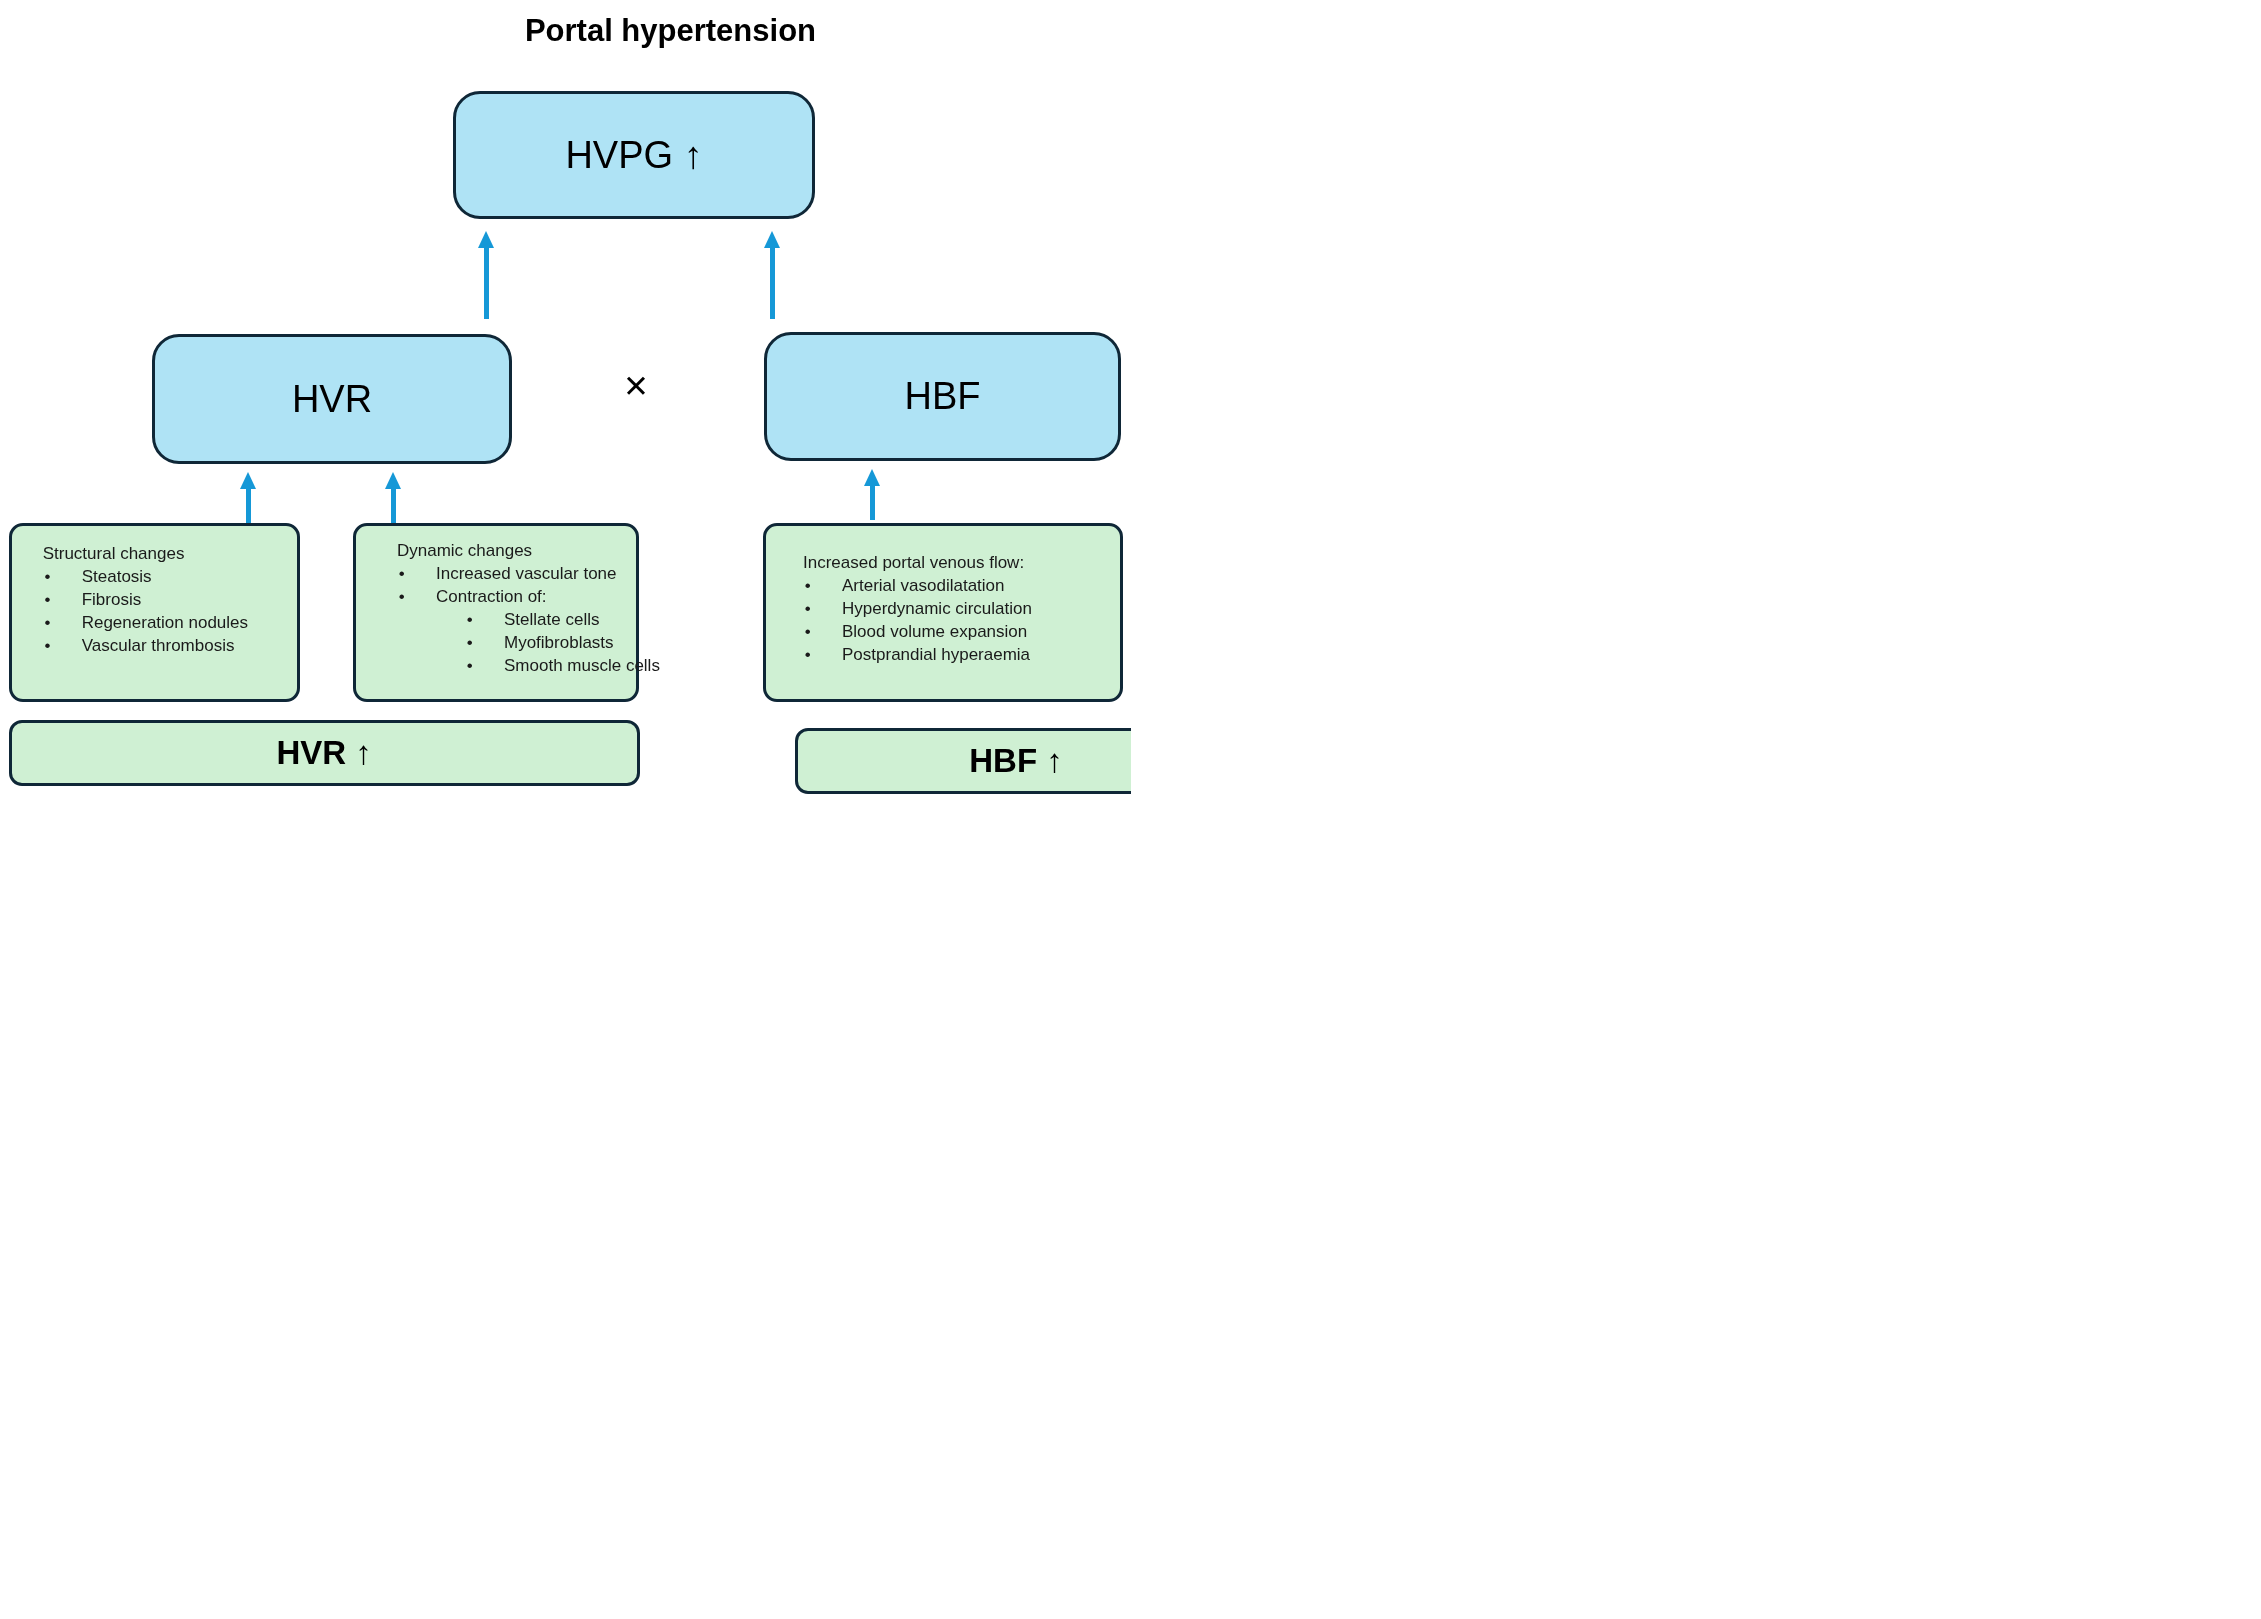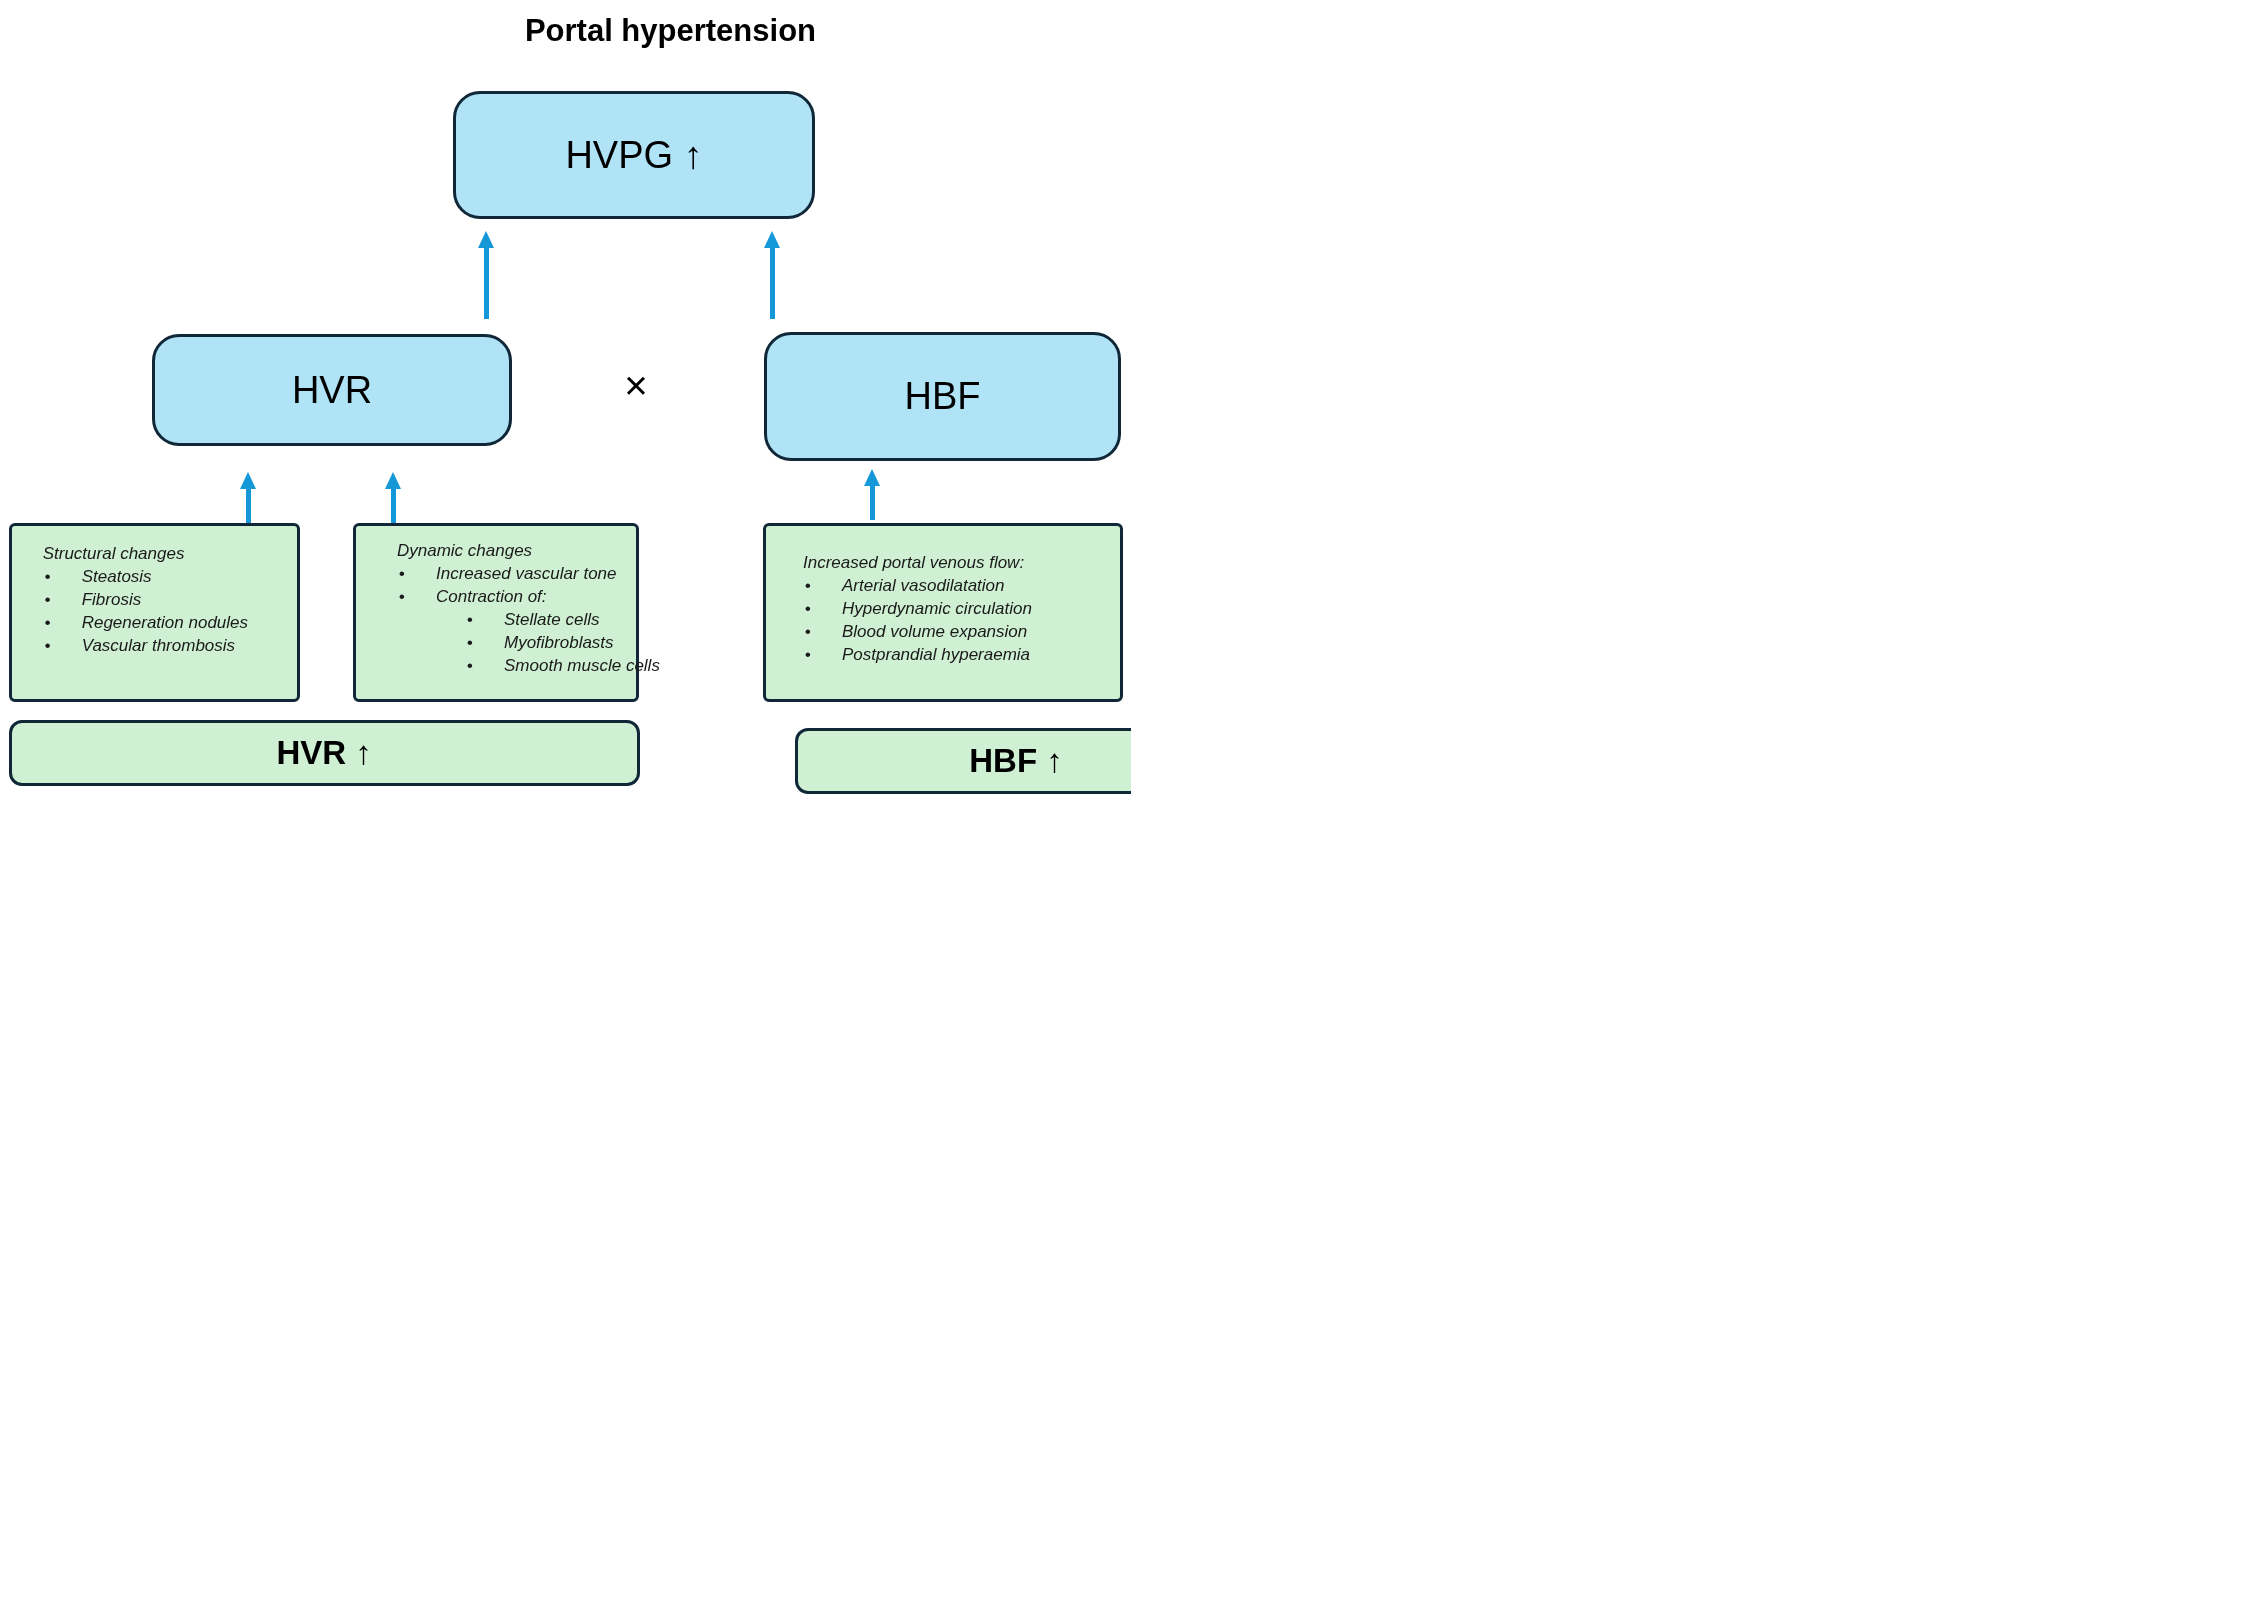--- a/index.html
+++ b/index.html
@@ -29,27 +29,27 @@
     font-size: 31px; font-weight: 700;
     letter-spacing: 0px;
     color: #000000;
   }
   .box {
     position: absolute;
     border: 3.5px solid var(--box-border);
     display: flex; align-items: center; justify-content: center;
   }
   .blue  { background: var(--blue-fill);  border-radius: 27px; }
-  .green { background: var(--green-fill); border-radius: 6px; font-style: italic; }
+  .green { background: var(--green-fill); border-radius: 14px; }
   .bar   { background: var(--green-fill); border-radius: 13px; }
   .big-label { font-size: 38px; font-weight: 400; color: #000; white-space: nowrap; }
   .bar-label { font-size: 33px; font-weight: 700; color: #000; white-space: nowrap; }
 
   .hvpg { left: 453px; top: 91px; width: 362px; height: 128px; }
-  .hvr  { left: 152px; top: 334px; width: 360px; height: 112px; }
+  .hvr  { left: 152px; top: 334px; width: 360px; height: 130px; }
   .hbf  { left: 764px; top: 332px; width: 357px; height: 129px; }
 
   .g1 { left: 8.7px;   top: 523px; width: 291px; height: 179px; display:block; }
   .g2 { left: 353px;  top: 523px; width: 286px; height: 179px; display:block;padding-left:31px; }
   .g3 { left: 763px; top: 523px; width: 360px; height: 179px; display:block; }
 
   .bar1 { left: 8.7px;   top: 720px; width: 631px; height: 66px; }
   .bar2 { left: 795px; top: 728px; width: 442px;  height: 66px; }
 
   .g-body { font-size: 17px; line-height: 23px; color: #1a1a1a; }

